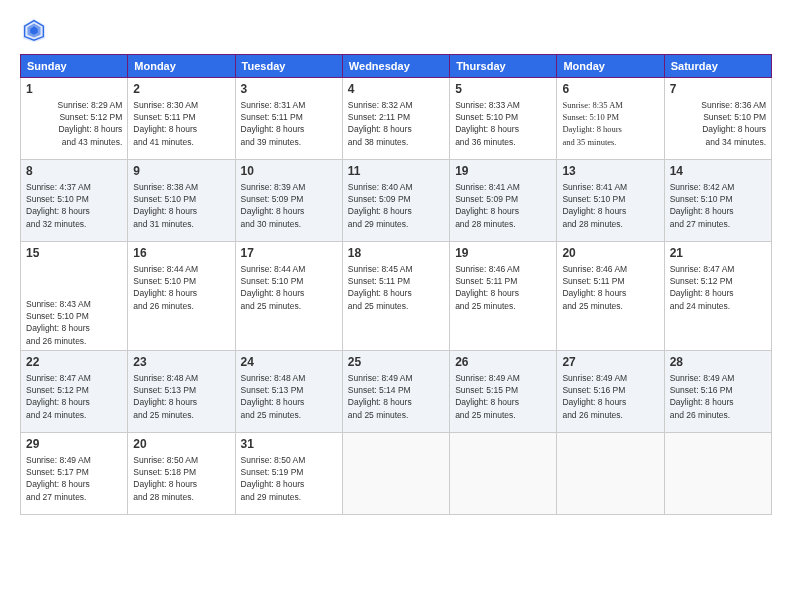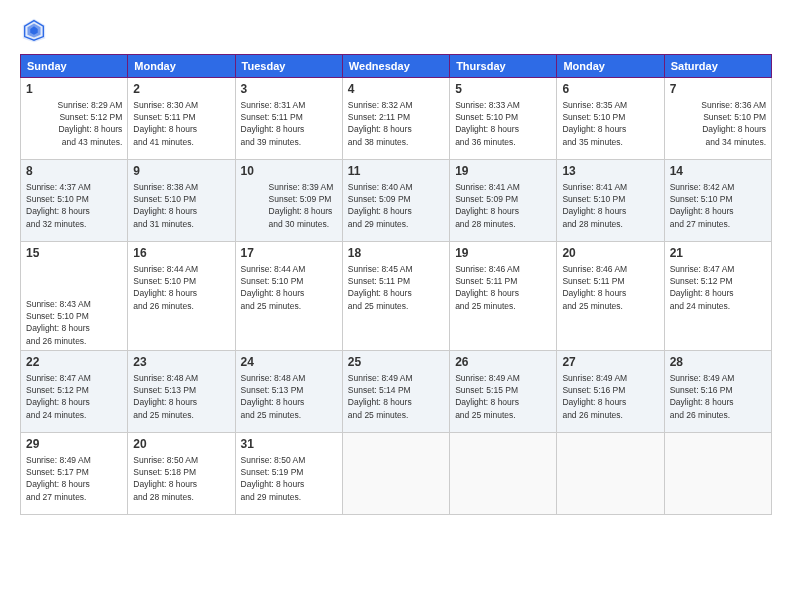--- a/index.html
+++ b/index.html
@@ -163,21 +163,21 @@
           </td>
           <td>
             <span class="day-num">5</span>
             <div class="day-info" style="white-space: pre-line;">Sunrise: 8:33 AM
 Sunset: 5:10 PM
 Daylight: 8 hours
 and 36 minutes.</div>
           </td>
           <td>
             <span class="day-num">6</span>
-            <div class="day-info" style="white-space: pre-line;">Sunrise: 8:35 AM
+            <div class="day-info" style="white-space: pre-line; font-family: Liberation Serif, serif;">Sunrise: 8:35 AM
 Sunset: 5:10 PM
 Daylight: 8 hours
 and 35 minutes.</div>
           </td>
           <td>
             <span class="day-num">7</span>
             <div class="day-info" style="white-space: pre-line; text-align: right;">Sunrise: 8:36 AM
 Sunset: 5:10 PM
 Daylight: 8 hours
 and 34 minutes.</div>
@@ -193,21 +193,21 @@
           </td>
           <td>
             <span class="day-num">9</span>
             <div class="day-info" style="white-space: pre-line;">Sunrise: 8:38 AM
 Sunset: 5:10 PM
 Daylight: 8 hours
 and 31 minutes.</div>
           </td>
           <td>
             <span class="day-num">10</span>
-            <div class="day-info" style="white-space: pre-line; margin-left: 28px;">Sunrise: 8:39 AM
+            <div class="day-info" style="white-space: pre-line;">Sunrise: 8:39 AM
 Sunset: 5:09 PM
 Daylight: 8 hours
 and 30 minutes.</div>
           </td>
           <td>
             <span class="day-num">11</span>
             <div class="day-info" style="white-space: pre-line;">Sunrise: 8:40 AM
 Sunset: 5:09 PM
 Daylight: 8 hours
 and 29 minutes.</div>

